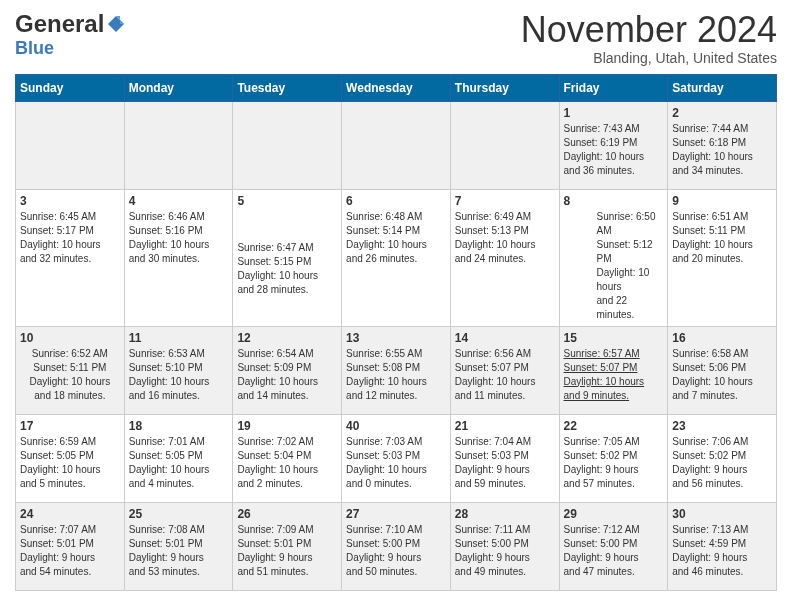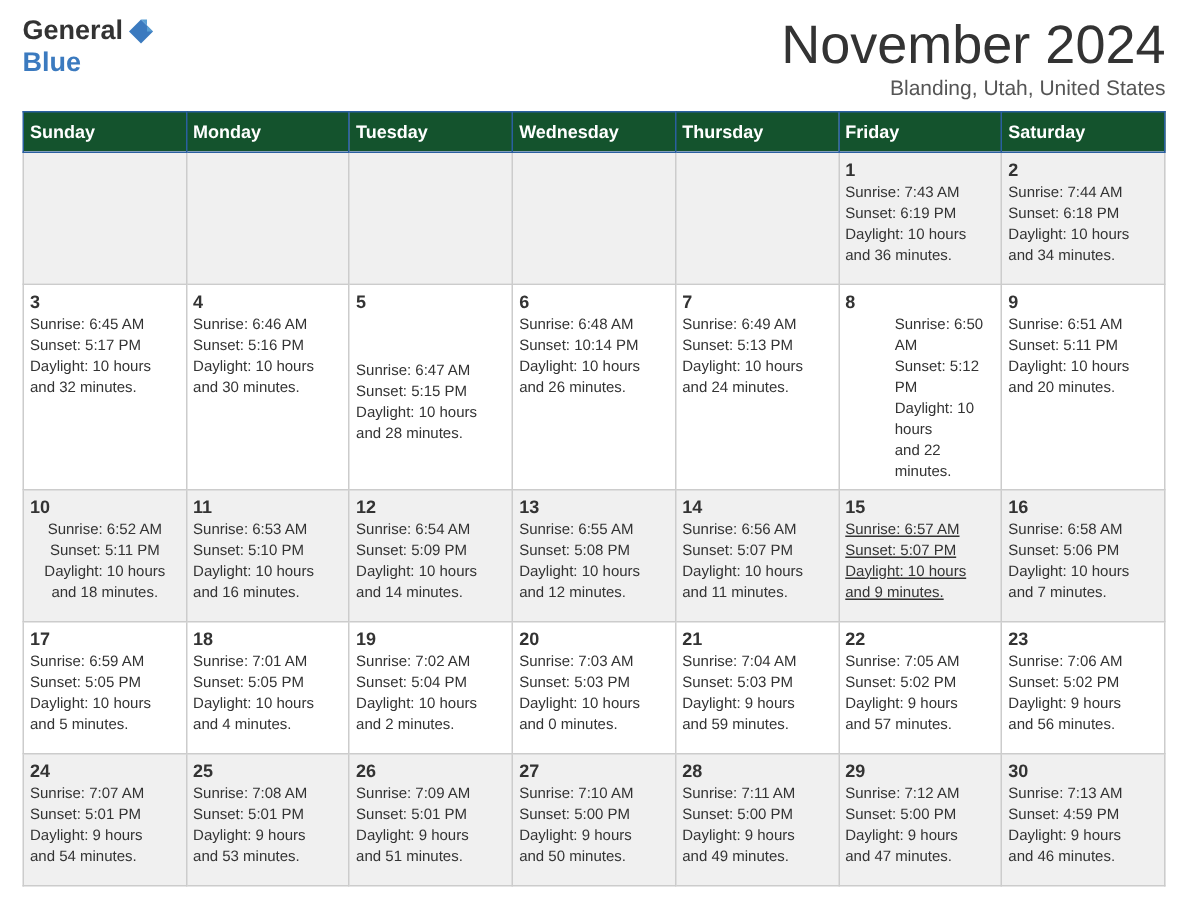--- a/index.html
+++ b/index.html
@@ -1,28 +1,28 @@
 <!DOCTYPE html>
 <html><head>
   <meta charset="utf-8">
   <style>
     * { box-sizing: border-box; margin: 0; padding: 0; }
     body { font-family: Arial, sans-serif; background: #fff; width: 792px; min-height: 612px; }
     .page { width: 792px; padding: 10px 15px; }
     .header { display: flex; justify-content: space-between; align-items: flex-start; margin-bottom: 8px; }
     .logo { display: flex; flex-direction: column; }
     .logo-text { display: flex; align-items: center; }
-    .logo-general { font-size: 18px; font-weight: bold; color: #333; }
+    .logo-general { font-size: 24px; font-weight: bold; color: #333; }
     .logo-blue { font-size: 18px; font-weight: bold; color: #3b7abf; }
     .logo-icon { width: 20px; height: 20px; margin-left: 2px; }
     .title-area { text-align: right; }
     .month-title { font-size: 36px; font-weight: normal; color: #333; line-height: 1.1; }
     .location { font-size: 14px; color: #555; }
     table { width: 100%; border-collapse: collapse; table-layout: fixed; }
-    thead tr { background-color: #14532d; }
+    thead tr { background-color: #0369a1; }
     thead th { color: #fff; font-size: 12px; font-weight: bold; padding: 6px 4px; text-align: left; border: 1px solid #2a5fa0; }
     tbody tr { border: 1px solid #ccc; }
     tbody td { border: 1px solid #ccc; padding: 4px 4px; vertical-align: top; font-size: 10.5px; color: #333; min-height: 80px; height: 88px; }
     tbody tr:nth-child(odd) { background-color: #f0f0f0; }
     tbody tr:nth-child(even) { background-color: #fff; }
     .day-number { font-size: 12px; font-weight: bold; display: block; margin-bottom: 2px; }
     .day-info { font-size: 10px; line-height: 1.4; color: #333; }
     .empty { background-color: inherit; }
   </style>
 </head>
@@ -100,21 +100,21 @@
           <td>
             <span class="day-number">5</span>
             <div class="day-info" style="white-space: pre-line; margin-top: 33px;">Sunrise: 6:47 AM
 Sunset: 5:15 PM
 Daylight: 10 hours
 and 28 minutes.</div>
           </td>
           <td>
             <span class="day-number">6</span>
             <div class="day-info" style="white-space: pre-line;">Sunrise: 6:48 AM
-Sunset: 10:14 PM
+Sunset: 5:14 PM
 Daylight: 10 hours
 and 26 minutes.</div>
           </td>
           <td>
             <span class="day-number">7</span>
             <div class="day-info" style="white-space: pre-line;">Sunrise: 6:49 AM
 Sunset: 5:13 PM
 Daylight: 10 hours
 and 24 minutes.</div>
           </td>
@@ -200,21 +200,21 @@
 and 4 minutes.</div>
           </td>
           <td>
             <span class="day-number">19</span>
             <div class="day-info" style="white-space: pre-line;">Sunrise: 7:02 AM
 Sunset: 5:04 PM
 Daylight: 10 hours
 and 2 minutes.</div>
           </td>
           <td>
-            <span class="day-number">20</span>
+            <span class="day-number">40</span>
             <div class="day-info" style="white-space: pre-line;">Sunrise: 7:03 AM
 Sunset: 5:03 PM
 Daylight: 10 hours
 and 0 minutes.</div>
           </td>
           <td>
             <span class="day-number">21</span>
             <div class="day-info" style="white-space: pre-line;">Sunrise: 7:04 AM
 Sunset: 5:03 PM
 Daylight: 9 hours

